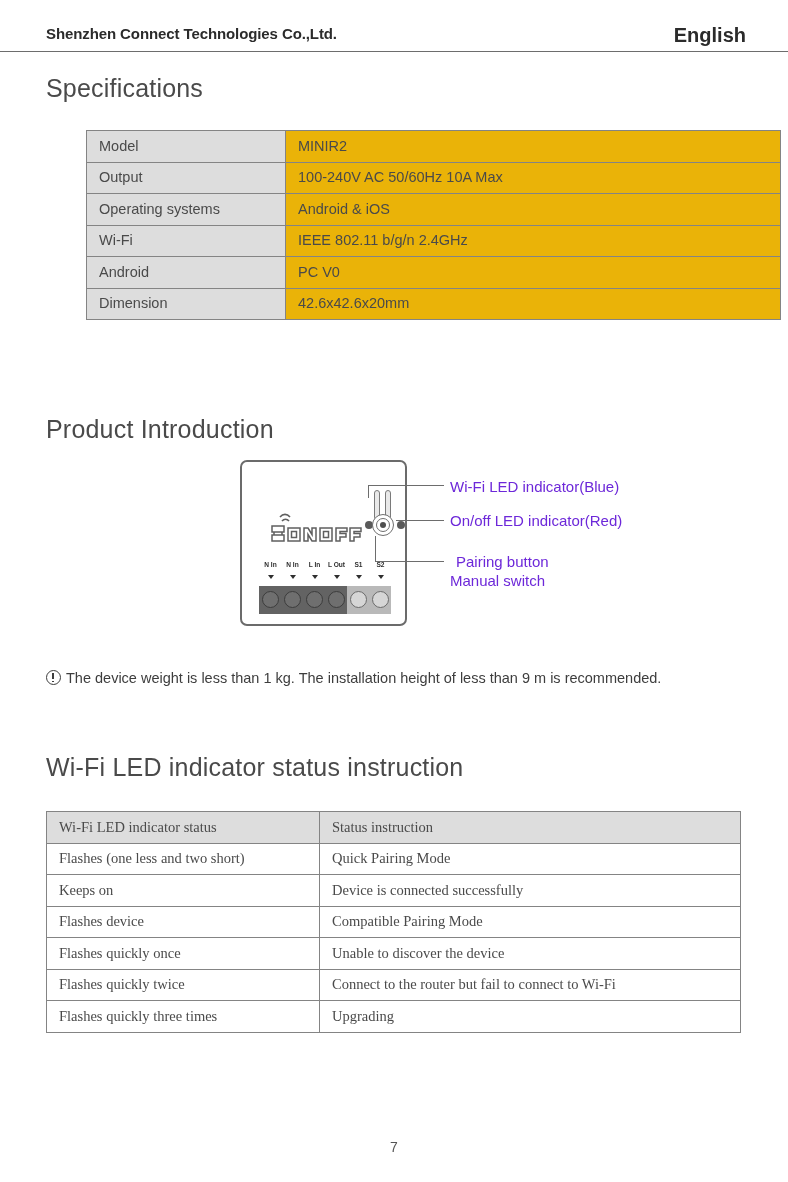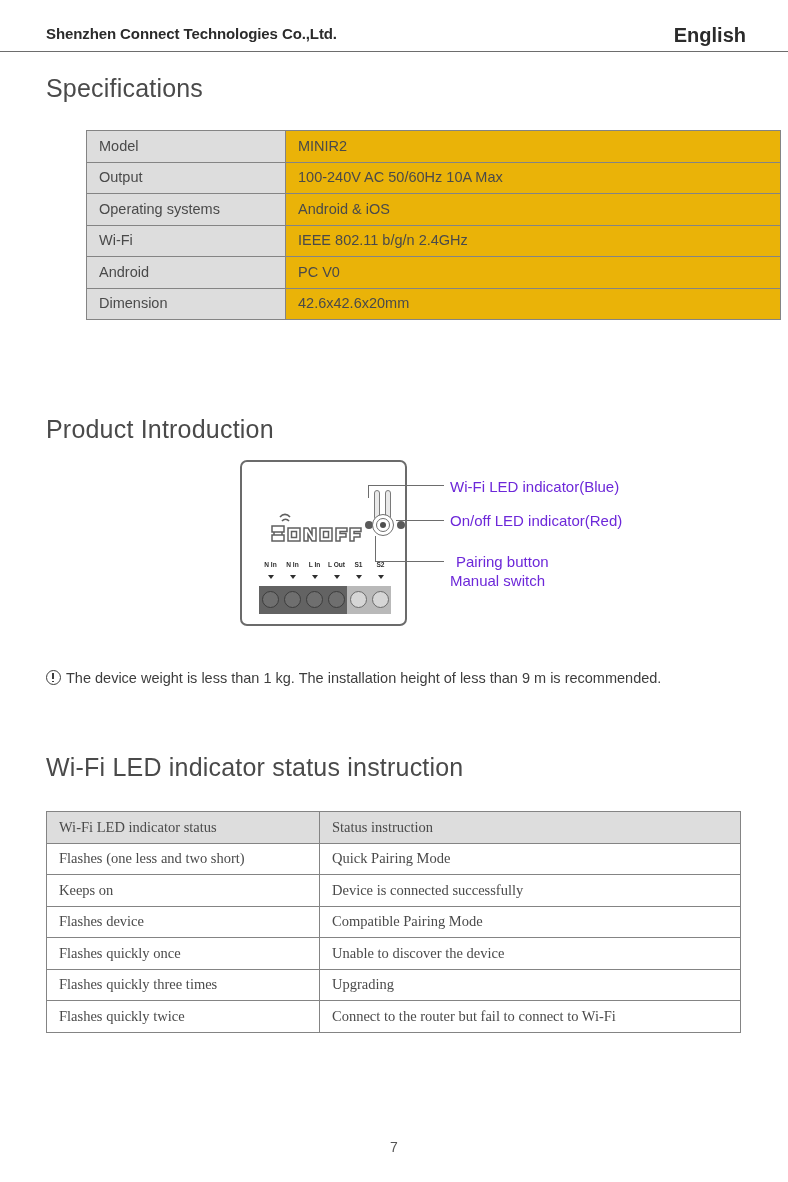--- a/index.html
+++ b/index.html
@@ -485,23 +485,23 @@
     </tr>
     <tr>
       <td class="led-status-cell">Flashes device</td>
       <td class="led-instruction-cell">Compatible Pairing Mode</td>
     </tr>
     <tr>
       <td class="led-status-cell">Flashes quickly once</td>
       <td class="led-instruction-cell">Unable to discover the device</td>
     </tr>
     <tr>
+      <td class="led-status-cell">Flashes quickly twice</td>
+      <td class="led-instruction-cell">Connect to the router but fail to connect to Wi-Fi</td>
+    </tr>
+    <tr>
       <td class="led-status-cell">Flashes quickly three times</td>
       <td class="led-instruction-cell">Upgrading</td>
     </tr>
-    <tr>
-      <td class="led-status-cell">Flashes quickly twice</td>
-      <td class="led-instruction-cell">Connect to the router but fail to connect to Wi-Fi</td>
-    </tr>
   </tbody>
 </table>
 
 <div id="page-number">7</div>
 
 </body></html>

